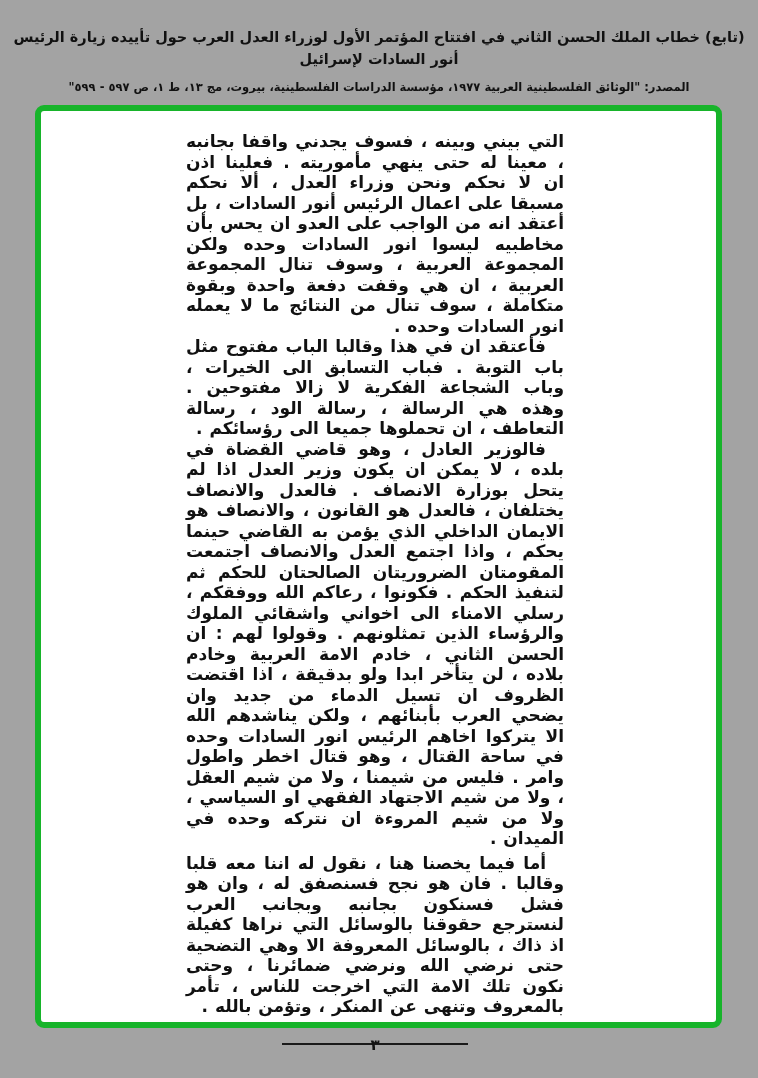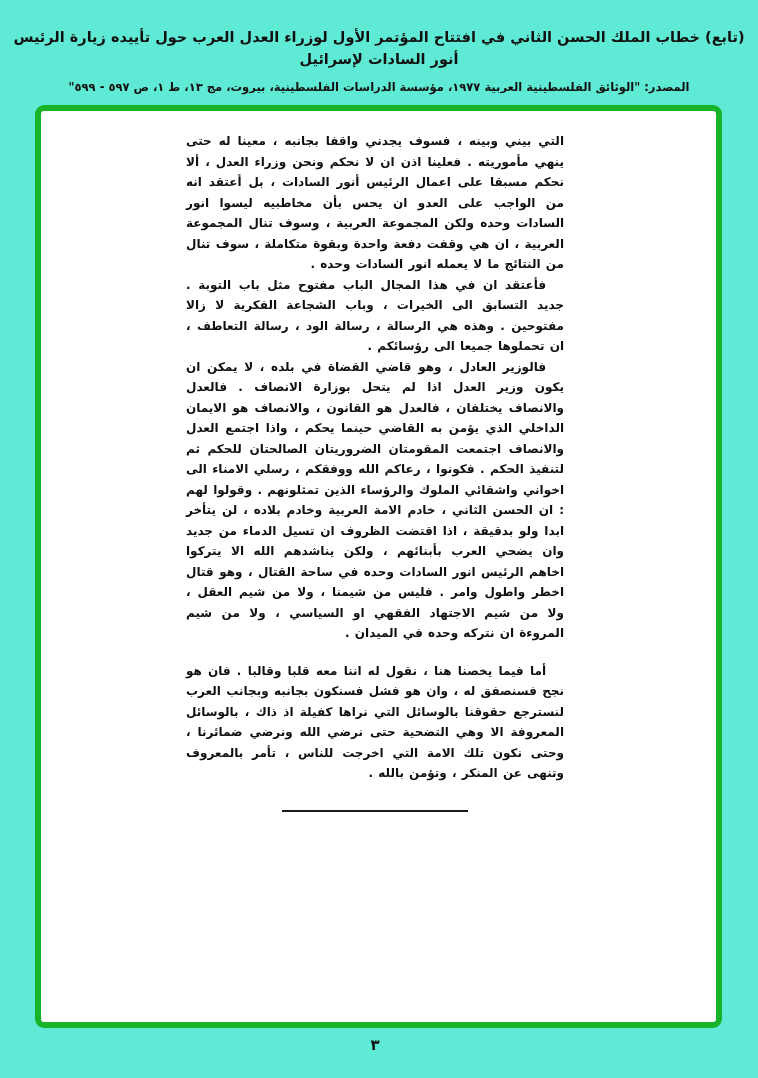--- a/index.html
+++ b/index.html
@@ -4,21 +4,21 @@
 <style>
   html, body {
     margin: 0;
     padding: 0;
     background: #ffffff;
   }
   .page {
     position: relative;
     width: 758px;
     height: 1078px;
-    background: #5eead4;
+    background: #a3a3a3;
     overflow: hidden;
     font-family: "DejaVu Sans", sans-serif;
     color: #111111;
   }
   
   .header {
     position: absolute;
     top: 26px;
     left: 12px;
     right: 12px;
@@ -50,34 +50,34 @@
     background: #ffffff;
   }
   
   .doc-body {
     position: absolute;
     left: 186px;
     top: 131px;
     width: 378px;
     direction: rtl;
     text-align: justify;
-    font-size: 12px;
+    font-size: 17px;
     font-weight: 700;
     line-height: 20.5px;
     word-spacing: 1px;
   }
   .doc-body p {
     margin: 0;
     padding: 0;
   }
   .doc-body p.indent {
     text-indent: 18px;
   }
   .doc-body p.gap-before {
-    margin-top: 17px;
+    margin-top: 4px;
   }
   
   .divider {
     width: 186px;
     height: 0;
     border-top: 2px solid #1a1a1a;
     margin: 26px auto 0 auto;
   }
   
   .page-number {
@@ -98,21 +98,21 @@
 
   <div class="header">
     <div class="header-title">(تابع) خطاب الملك الحسن الثاني في افتتاح المؤتمر الأول لوزراء العدل العرب حول تأييده زيارة الرئيس أنور السادات لإسرائيل</div>
     <div class="header-source">المصدر:  "الوثائق الفلسطينية العربية ١٩٧٧، مؤسسة الدراسات الفلسطينية، بيروت، مج ١٣، ط ١، ص ٥٩٧ - ٥٩٩"</div>
   </div>
 
   <div class="doc-frame"></div>
 
   <div class="doc-body">
     <p>التي بيني وبينه ، فسوف يجدني واقفا بجانبه ، معينا له حتى ينهي مأموريته . فعلينا اذن ان لا نحكم ونحن وزراء العدل ، ألا نحكم مسبقا على اعمال الرئيس أنور السادات ، بل أعتقد انه من الواجب على العدو ان يحس بأن مخاطبيه ليسوا انور السادات وحده ولكن المجموعة العربية ، وسوف تنال المجموعة العربية ، ان هي وقفت دفعة واحدة وبقوة متكاملة ، سوف تنال من النتائج ما لا يعمله انور السادات وحده .</p>
-    <p class="indent">فأعتقد ان في هذا المجال الباب مفتوح مثل باب التوبة . جديد التسابق الى الخيرات ، وباب الشجاعة الفكرية لا زالا مفتوحين . وهذه هي الرسالة ، رسالة الود ، رسالة التعاطف ، ان تحملوها جميعا الى رؤسائكم .</p>
+    <p class="indent">فأعتقد ان في هذا وقالبا الباب مفتوح مثل باب التوبة . فباب التسابق الى الخيرات ، وباب الشجاعة الفكرية لا زالا مفتوحين . وهذه هي الرسالة ، رسالة الود ، رسالة التعاطف ، ان تحملوها جميعا الى رؤسائكم .</p>
     <p class="indent">فالوزير العادل ، وهو قاضي القضاة في بلده ، لا يمكن ان يكون وزير العدل اذا لم يتحل بوزارة الانصاف . فالعدل والانصاف يختلفان ، فالعدل هو القانون ، والانصاف هو الايمان الداخلي الذي يؤمن به القاضي حينما يحكم ، واذا اجتمع العدل والانصاف اجتمعت المقومتان الضروريتان الصالحتان للحكم ثم لتنفيذ الحكم . فكونوا ، رعاكم الله ووفقكم ، رسلي الامناء الى اخواني واشقائي الملوك والرؤساء الذين تمثلونهم . وقولوا لهم : ان الحسن الثاني ، خادم الامة العربية وخادم بلاده ، لن يتأخر ابدا ولو بدقيقة ، اذا اقتضت الظروف ان تسيل الدماء من جديد وان يضحي العرب بأبنائهم ، ولكن يناشدهم الله الا يتركوا اخاهم الرئيس انور السادات وحده في ساحة القتال ، وهو قتال اخطر واطول وامر . فليس من شيمنا ، ولا من شيم العقل ، ولا من شيم الاجتهاد الفقهي او السياسي ، ولا من شيم المروءة ان نتركه وحده في الميدان .</p>
     <p class="indent gap-before">أما فيما يخصنا هنا ، نقول له اننا معه قلبا وقالبا . فان هو نجح فسنصفق له ، وان هو فشل فسنكون بجانبه وبجانب العرب لنسترجع حقوقنا بالوسائل التي نراها كفيلة اذ ذاك ، بالوسائل المعروفة الا وهي التضحية حتى نرضي الله ونرضي ضمائرنا ، وحتى نكون تلك الامة التي اخرجت للناس ، تأمر بالمعروف وتنهى عن المنكر ، وتؤمن بالله .</p>
     <div class="divider"></div>
   </div>
 
   <div class="page-number">٣</div>
 
 </div>
 
 </body></html>

